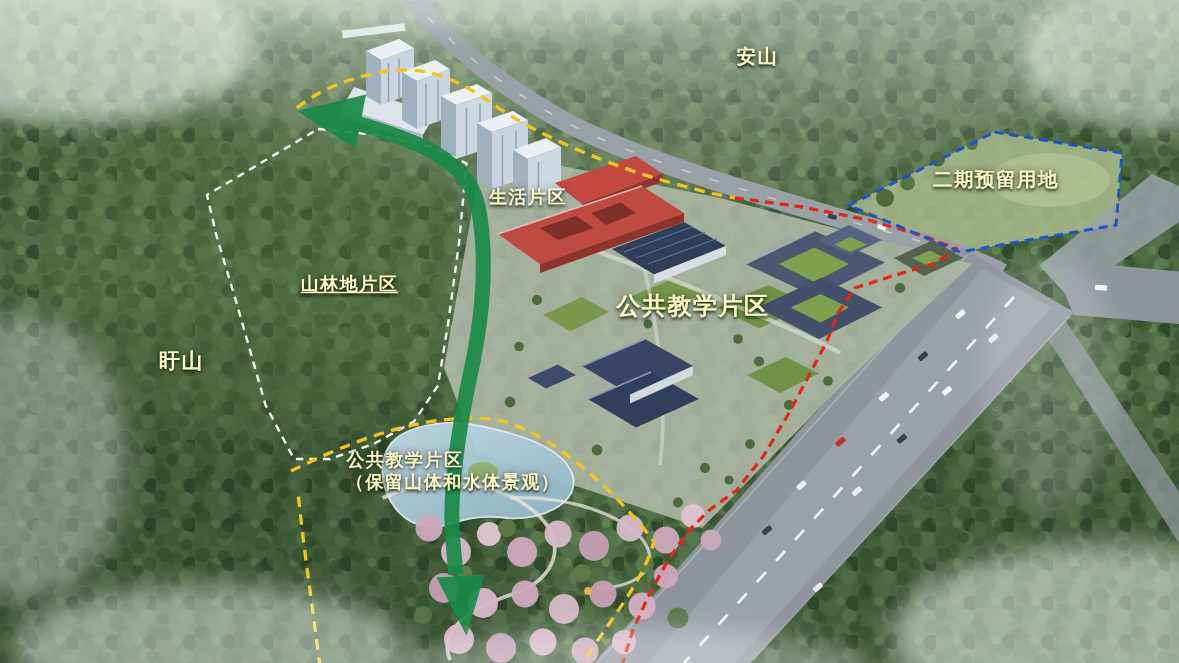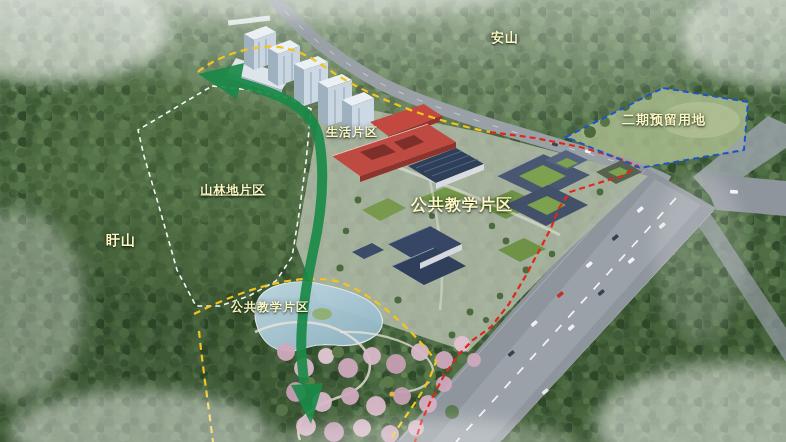--- a/index.html
+++ b/index.html
@@ -282,13 +282,14 @@
   </g>
 </svg>
 
   <div class="label" style="left:505px;top:38px;font-size:13px;">安山</div>
   <div class="label" style="left:664px;top:120px;font-size:13px;">二期预留用地</div>
   <div class="label" style="left:352px;top:132px;font-size:12px;">生活片区</div>
   <div class="label" style="left:233px;top:190px;font-size:12px;text-decoration:underline;">山林地片区</div>
   <div class="label" style="left:121px;top:241px;font-size:14px;">盱山</div>
   <div class="label" style="left:462px;top:205px;font-size:16px;">公共教学片区</div>
   <div class="label" style="left:270px;top:307px;font-size:12px;">公共教学片区</div>
+  <div class="label" style="left:302px;top:322px;font-size:12px;">（保留山体和水体景观）</div>
 </div>
 
 </body></html>

